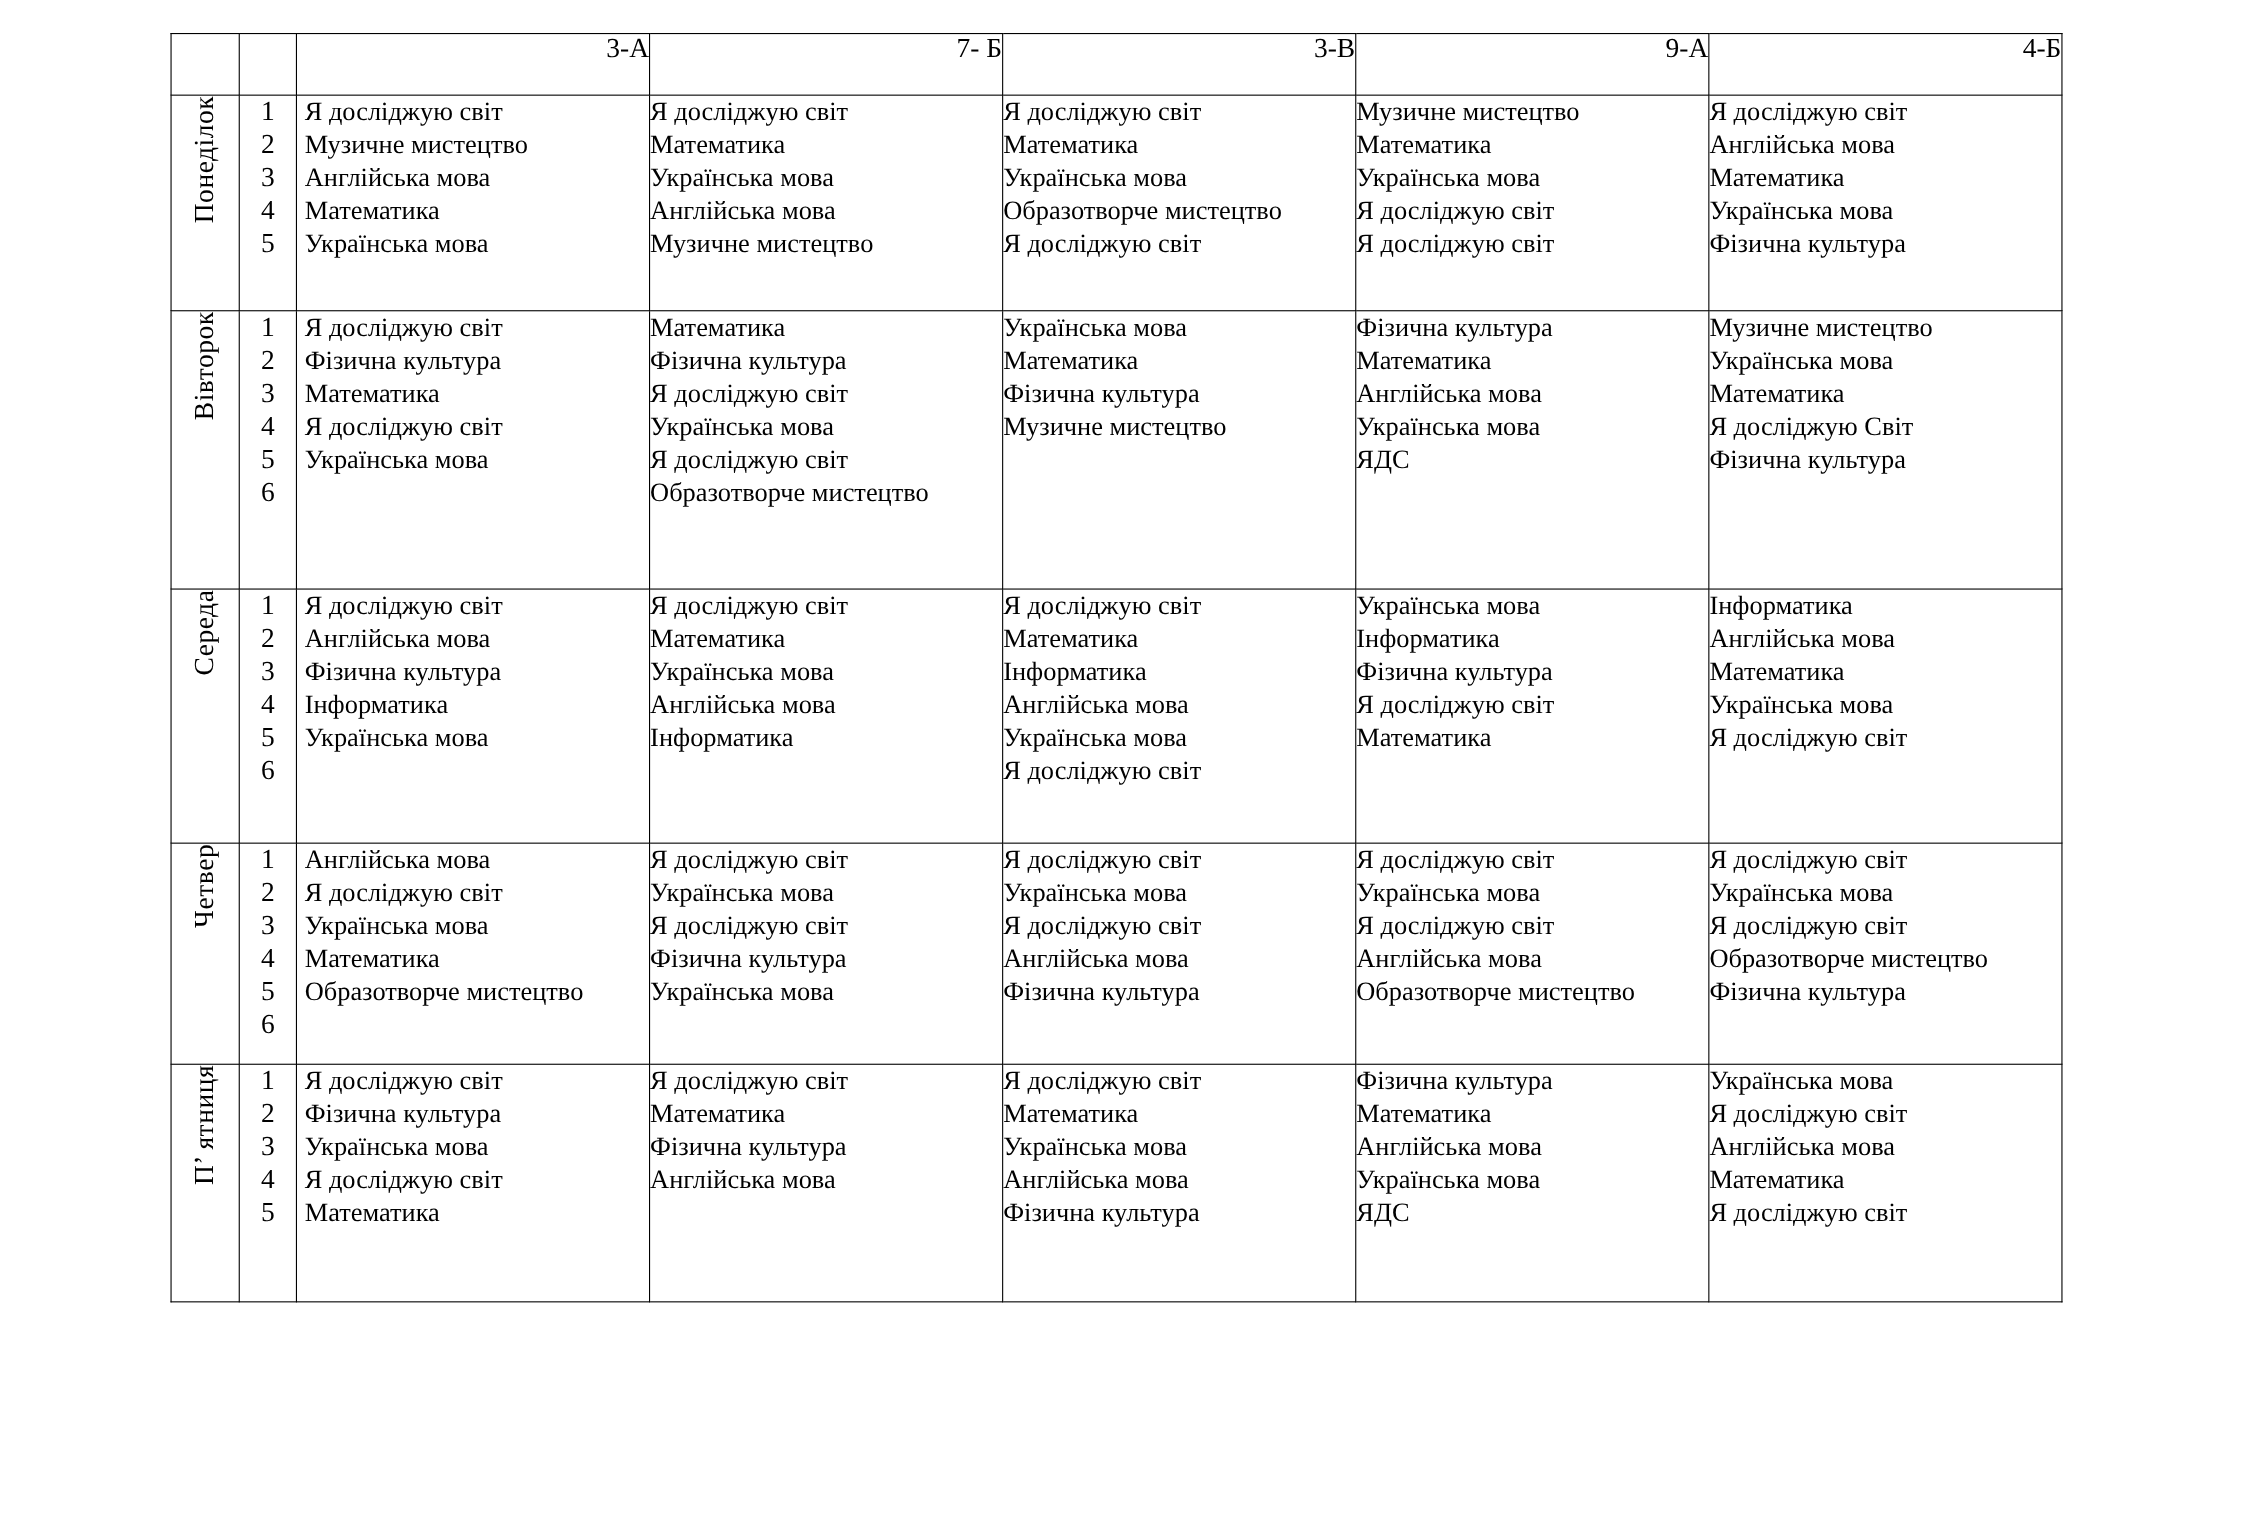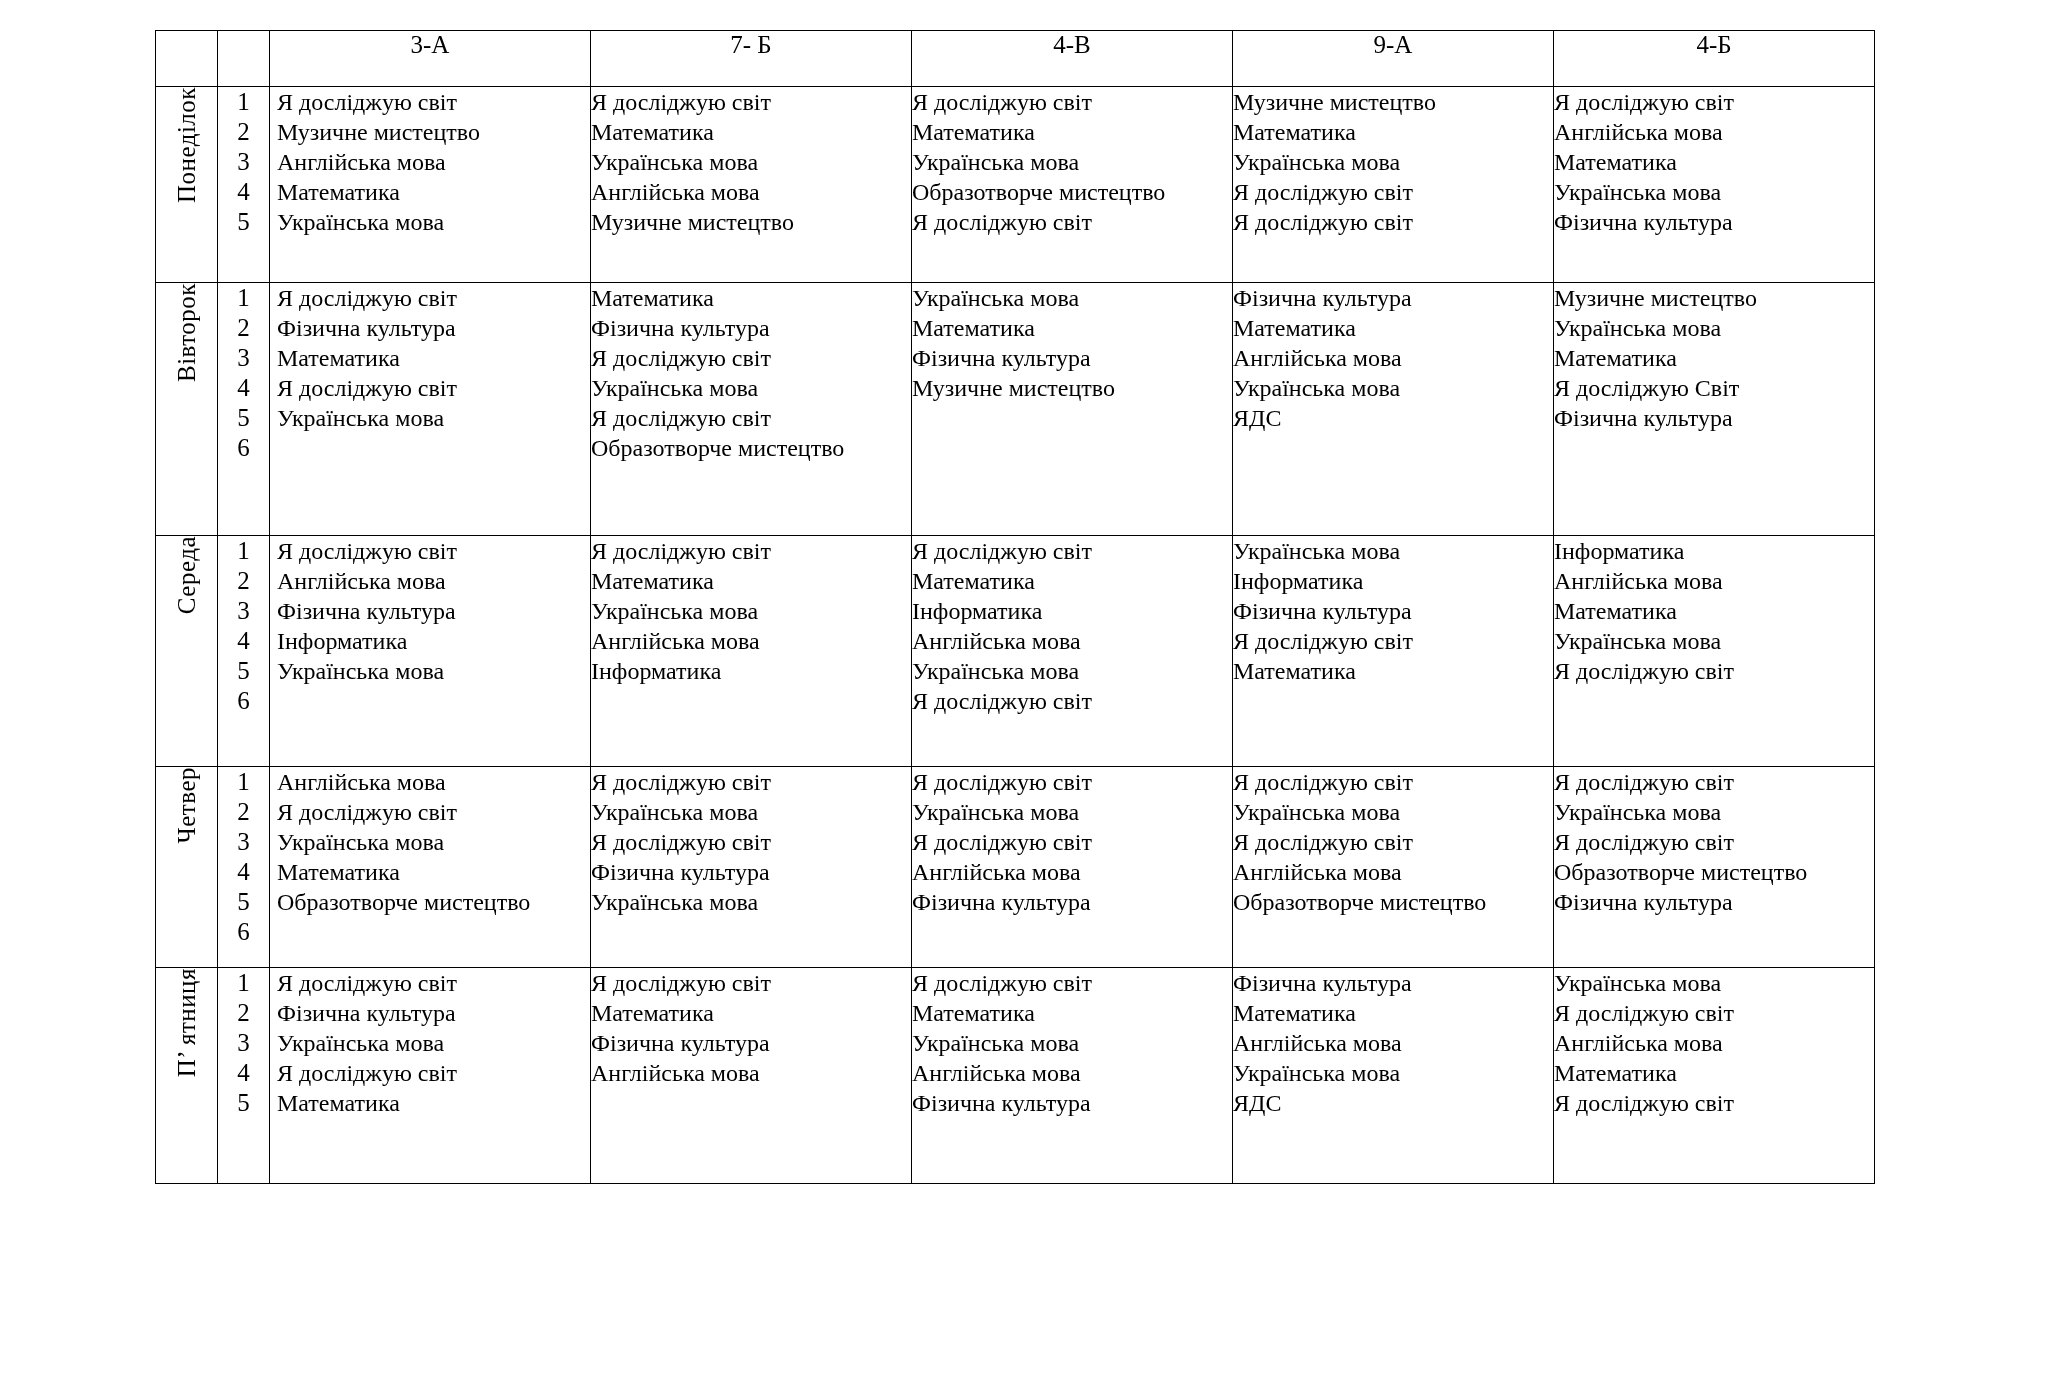--- a/index.html
+++ b/index.html
@@ -33,21 +33,21 @@
   }
   
   col.c-day   { width: 62px; }
   col.c-num   { width: 52px; }
   col.c-cls   { width: 321px; }
 
   thead th {
     height: 55px;
     font-weight: normal;
     font-size: 25px;
-    text-align: center;
+    text-align: right;
     vertical-align: middle;
   }
   thead th.blank-day, thead th.blank-num {
     border-right: 1.5px solid #000;
   }
 
   td.daycell {
     text-align: center;
     vertical-align: middle;
     position: relative;
@@ -98,21 +98,21 @@
       <col class="c-cls">
       <col class="c-cls">
       <col class="c-cls">
     </colgroup>
     <thead>
       <tr>
         <th class="blank-day"></th>
         <th class="blank-num"></th>
         <th>3-А</th>
         <th>7- Б</th>
-        <th>4-В</th>
+        <th>3-В</th>
         <th>9-А</th>
         <th>4-Б</th>
       </tr>
     </thead>
     <tbody>
 
       <tr class="row-mon">
         <td class="daycell">
           <span class="dayname">Понеділок</span>
         </td>

